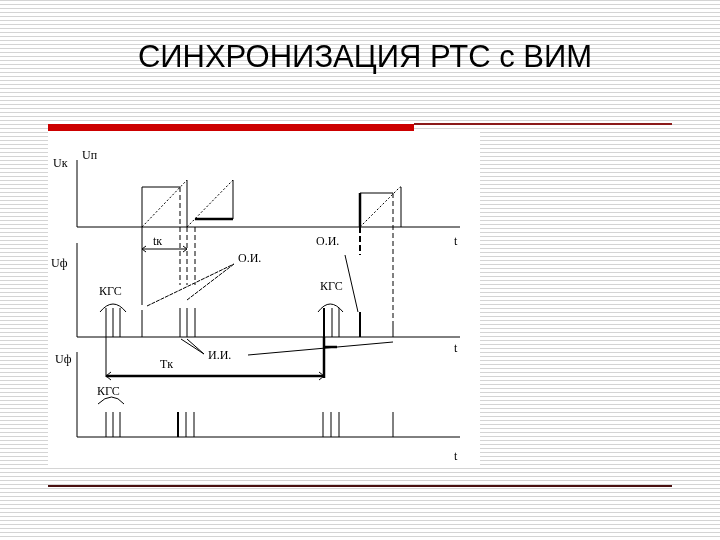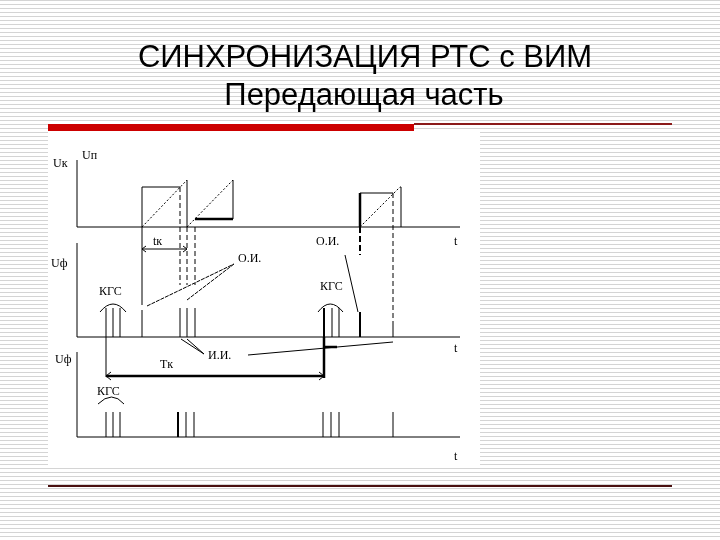--- a/index.html
+++ b/index.html
@@ -22,21 +22,20 @@
   .rule-bottom { position: absolute; left: 48px; top: 485px; width: 624px; height: 2px; background: #4a1010; }
   .panel { position: absolute; left: 48px; top: 131px; width: 432px; height: 337px; background: #ffffff; }
   svg { position: absolute; left: 0; top: 0; }
   .lbl { font-family: "Liberation Serif", serif; font-size: 12px; fill: #000; }
 </style>
 </head>
 <body>
 
 <div class="title">
   <span class="l1">СИНХРОНИЗАЦИЯ РТС с ВИМ</span>
-  <span class="l2">Передающая часть</span>
 </div>
 
 <div class="rule-top-red"></div>
 <div class="rule-top-thin"></div>
 
 <div class="panel"></div>
 
 <svg width="720" height="540" viewBox="0 0 720 540">
   <g stroke="#000" fill="none" stroke-width="1">
 

